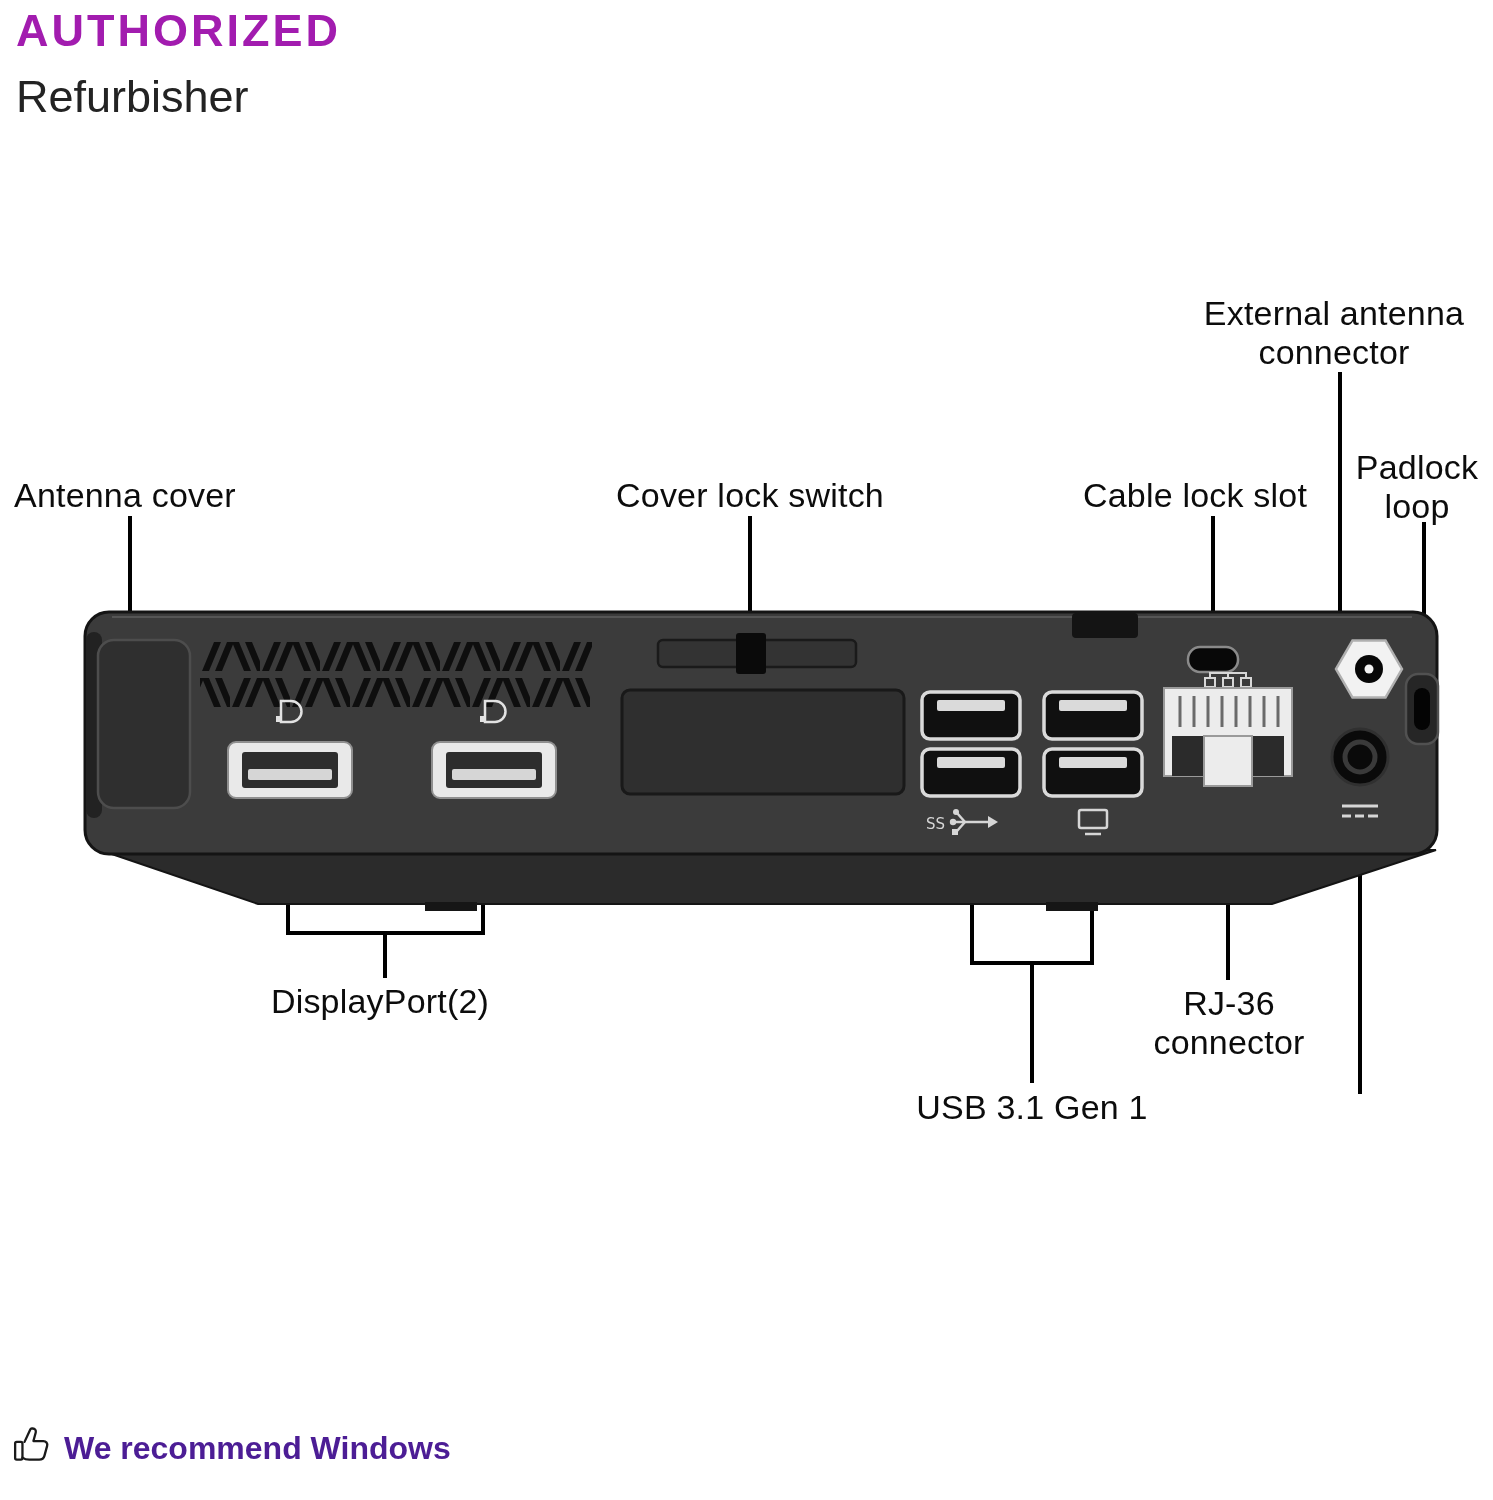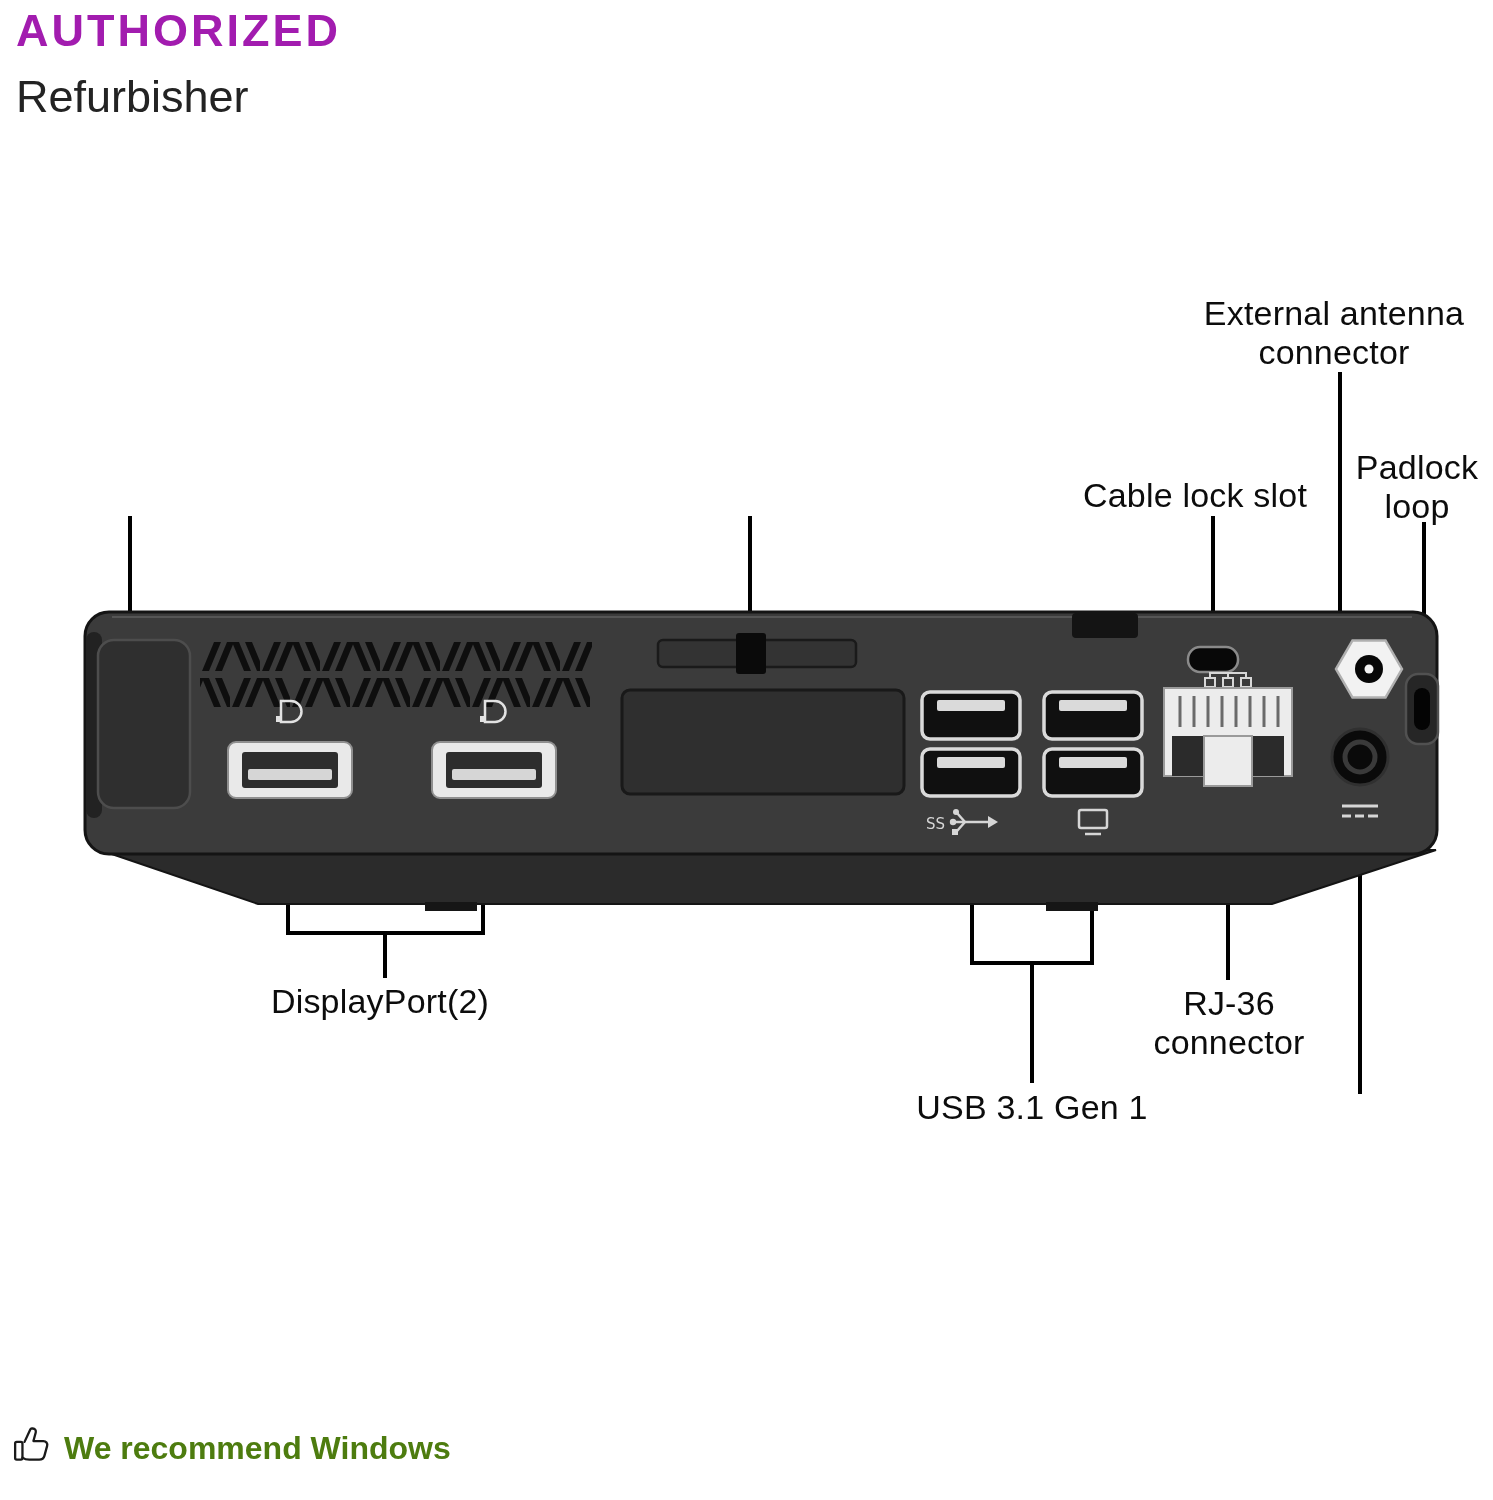--- a/index.html
+++ b/index.html
@@ -10,21 +10,21 @@
   svg.scene{position:absolute;left:0;top:0;}
   .lbl{
     position:absolute;font-size:34px;line-height:1.16;color:#0c0c0c;letter-spacing:.2px;
   }
   .center{text-align:center;}
   .logo{position:absolute;left:16px;top:4px;}
   .logo .brand{font-size:62px;font-weight:700;letter-spacing:-2px;color:#161618;line-height:1;}
   .logo .program{font-size:45px;font-weight:700;letter-spacing:3px;color:#a21caf;line-height:1.05;margin-top:3px;}
   .logo .role{font-size:45px;font-weight:400;color:#232323;margin-top:17px;}
   .footer-icon{position:absolute;left:12px;top:1422px;}
-  .footer-text{position:absolute;left:64px;top:1430px;font-size:32px;font-weight:600;color:#4d7c0f;}
+  .footer-text{position:absolute;left:64px;top:1430px;font-size:32px;font-weight:600;color:#4c1d95;}
 </style>
 </head>
 <body>
 
 <div class="page">
 
   <svg class="scene" width="1493" height="1500" viewBox="0 0 1493 1500">
     <defs>
       <pattern id="ventA" patternUnits="userSpaceOnUse" x="200" y="640" width="60" height="33">
         <g fill="#0e0e0e">
@@ -176,20 +176,22 @@
         <rect x="1414" y="688" width="16" height="42" rx="8" fill="#040404"></rect>
       </g>
     </g>
   </svg>
 
   <div class="logo">
     <div class="program">AUTHORIZED</div>
     <div class="role">Refurbisher</div>
   </div>
 
+  <div class="lbl" style="left:14px;top:476px;width:230px;">Antenna cover</div>
+  <div class="lbl center" style="left:595px;top:476px;width:310px;">Cover lock switch</div>
   <div class="lbl center" style="left:1065px;top:476px;width:260px;">Cable lock slot</div>
   <div class="lbl center" style="left:1352px;top:448px;width:130px;">Padlock loop</div>
   <div class="lbl center" style="left:1198px;top:294px;width:272px;">External antenna connector</div>
   <div class="lbl center" style="left:245px;top:982px;width:270px;">DisplayPort(2)</div>
   <div class="lbl center" style="left:900px;top:1088px;width:264px;">USB 3.1 Gen 1</div>
   <div class="lbl center" style="left:1140px;top:984px;width:178px;">RJ-36 connector</div>
 
   <svg class="footer-icon" width="46" height="46" viewBox="0 0 44 44">
     <g stroke="#1a1a1a" stroke-width="2.2" fill="none" stroke-linejoin="round" stroke-linecap="round">
       <rect x="3" y="19" width="7" height="17" rx="1.5"></rect>

